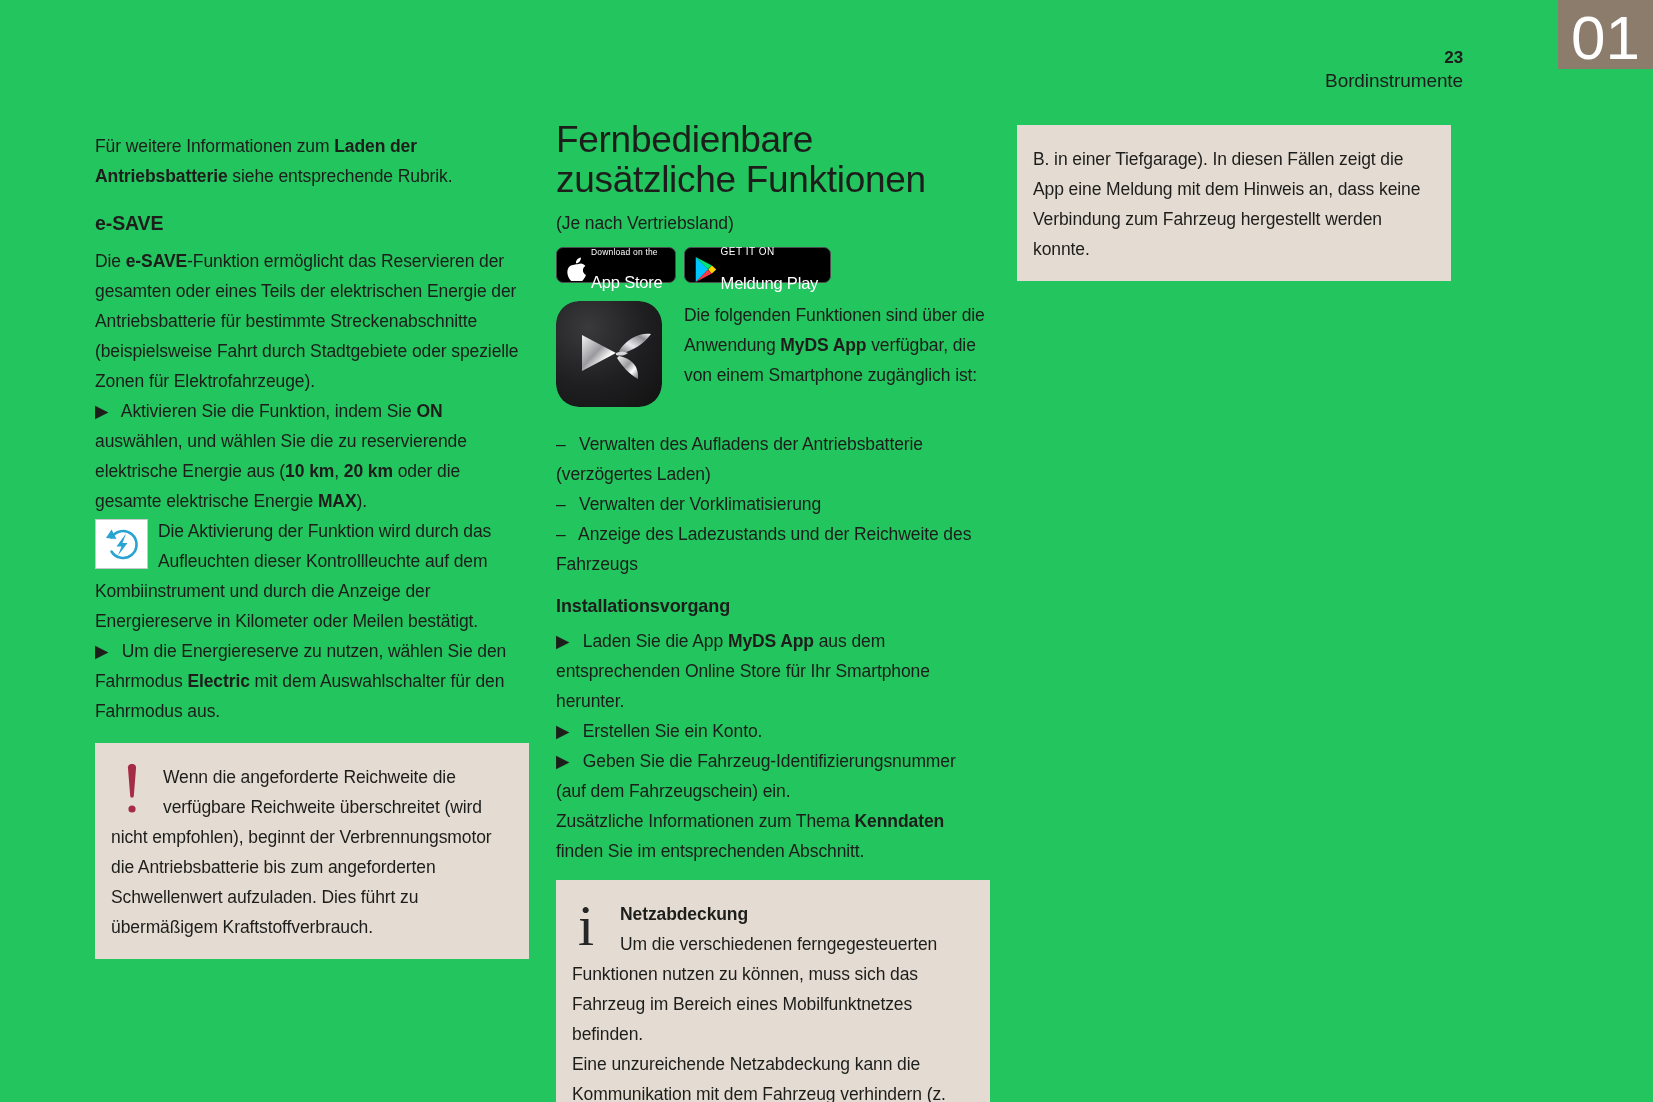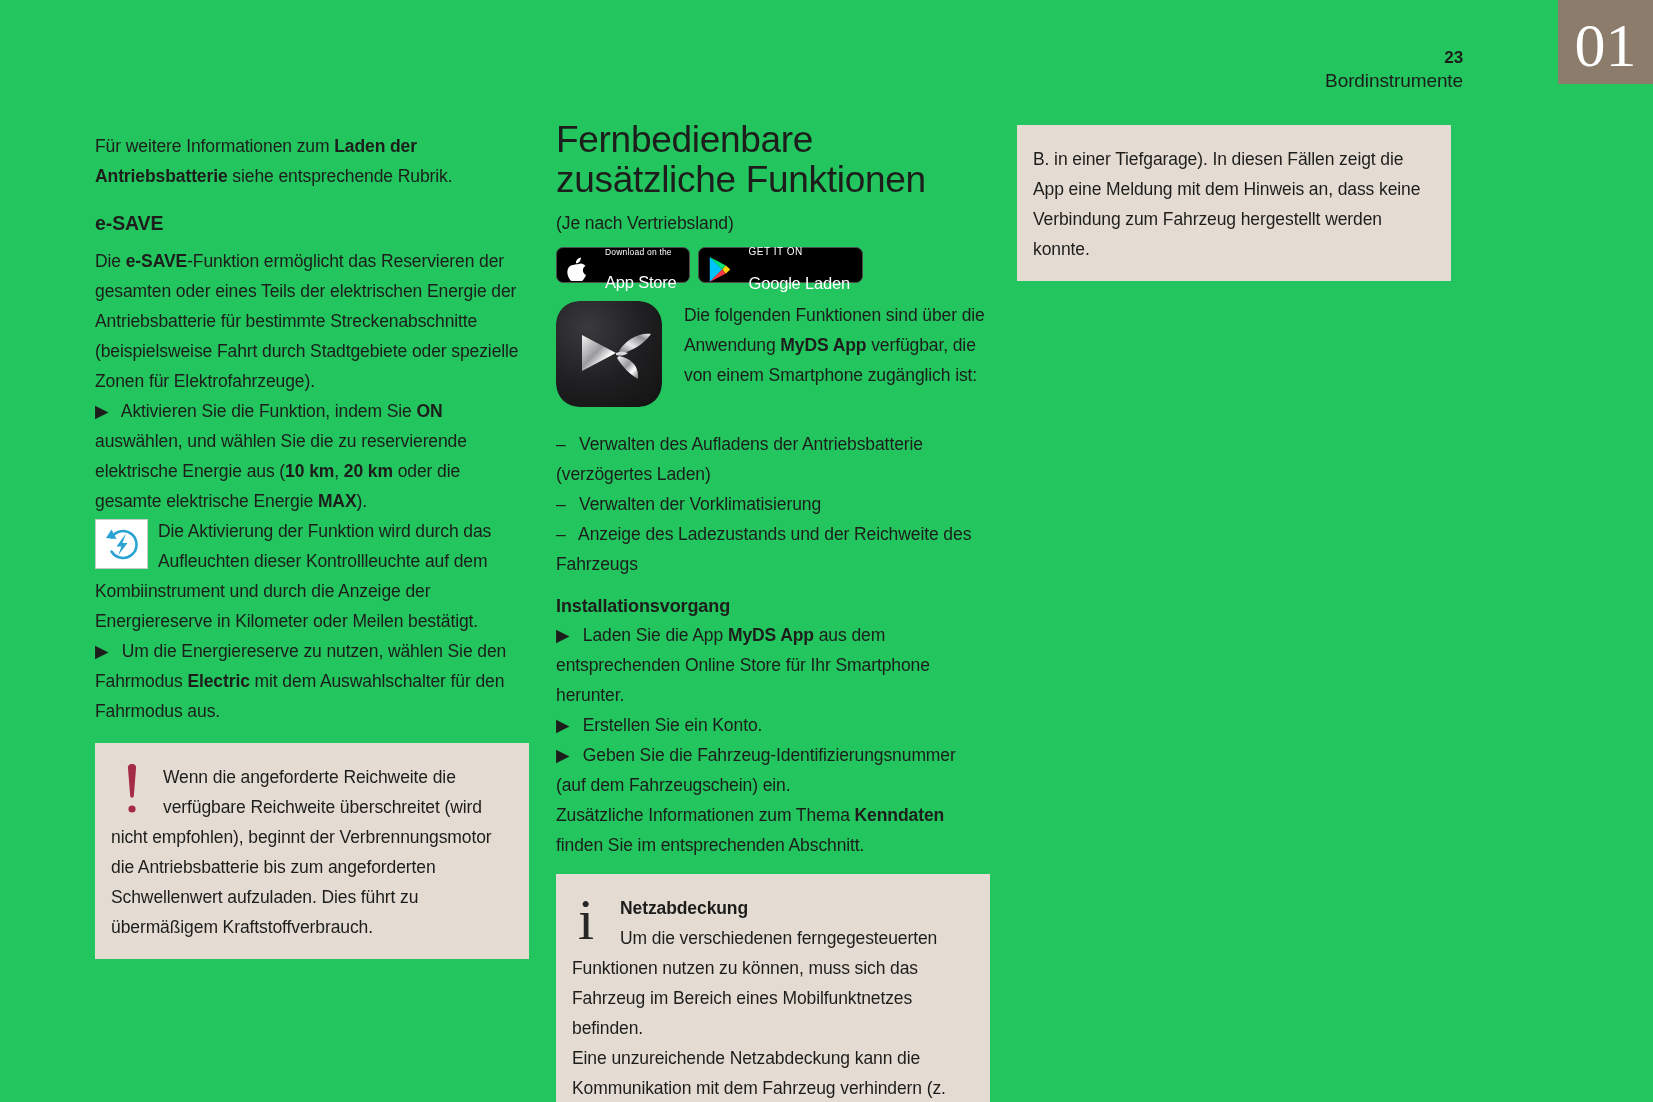--- a/index.html
+++ b/index.html
@@ -9,34 +9,34 @@
     font-family:"Liberation Sans", sans-serif; color:#1d1d1b; overflow:hidden;
     letter-spacing:-0.1px;
   }
   .body-text { font-size:17.5px; line-height:30px; }
   .b { font-weight:700; }
 
   
   .page-number { position:absolute; top:48px; right:190px; font-size:17px; font-weight:700; }
   .section-title { position:absolute; top:70px; right:190px; font-size:19px; }
   .chapter-tab {
-    position:absolute; top:0; left:1558px; width:95px; height:84px;
+    position:absolute; top:0; left:1558px; width:95px; height:69px;
     background:#8b7c6b; color:#ffffff; display:flex; align-items:center; justify-content:center;
-    font-family:Liberation Serif, serif; font-size:62px; font-weight:400; padding-top:6px;
+    font-family:Liberation Sans, sans-serif; font-size:62px; font-weight:400; padding-top:6px;
   }
 
   
   .col { position:absolute; width:434px; }
   .col-left  { left:95px;  top:131px; }
   .col-mid   { left:556px; top:120px; }
   .col-right { left:1017px; top:125px; }
 
   .para { margin:0; }
   .h2 { font-size:19.5px; font-weight:700; margin-top:21px; margin-bottom:11px; }
-  .h3 { font-size:18px; font-weight:700; margin-top:17px; margin-bottom:3px; }
+  .h3 { font-size:18px; font-weight:700; margin-top:17px; margin-bottom:9px; }
   .h1 { font-size:37px; line-height:40px; font-weight:400; letter-spacing:-0.3px; margin:0 0 0 0; }
   .subtitle { font-size:17.5px; margin-top:13px; }
 
   
   .note-box { background:#e4dcd2; padding:19px 16px 17px 16px; }
   .warning-box { margin-top:17px; }
   .info-box { margin-top:14px; }
   .right-box { }
 
   
@@ -51,21 +51,21 @@
   
   .indicator-box {
     float:left; width:53px; height:50px; border:1px solid #c9c9c9; background:#fff;
     display:flex; align-items:center; justify-content:center; margin:3px 10px 4px 0;
   }
 
   
   .badges { display:flex; gap:8px; margin-top:13px; }
   .badge {
     height:36px; background:#000; border-radius:7px; color:#fff;
-    display:flex; align-items:center; padding:8px 12px 0 10px; gap:18px; border:1px solid #4d4d4d;
+    display:flex; align-items:center; padding:8px 12px 0 10px; gap:4px; border:1px solid #4d4d4d;
   }
   .badge .txt { display:flex; flex-direction:column; justify-content:center; line-height:1; }
   .badge .small { font-size:8.5px; letter-spacing:0.2px; }
   .badge .small-caps { font-size:10px; letter-spacing:0.5px; }
   .badge .big { font-size:16.5px; margin-top:18px; letter-spacing:-0.2px; }
 
   
   .app-row { margin-top:17px; }
   .ds-icon { float:left; width:106px; height:106px; border-radius:23px; margin:1px 22px 6px 0; }
   .app-row .body-text { overflow:hidden; }
@@ -135,21 +135,21 @@
       </div>
       <div class="badge">
         <svg width="22" height="25" viewBox="0 0 30 34">
           <polygon points="1,0 1,34 18,17" fill="#00c4ff"></polygon>
           <polygon points="1,0 23,11.5 17.5,16.6" fill="#00e676"></polygon>
           <polygon points="1,34 23,22.5 17.5,17.4" fill="#ff3a44"></polygon>
           <polygon points="18,17 23,11.5 29,17 23,22.5" fill="#ffd400"></polygon>
         </svg>
         <span class="txt">
           <span class="small-caps">GET IT ON</span>
-          <span class="big">Google Laden</span>
+          <span class="big">Meldung Play</span>
         </span>
       </div>
     </div>
 
     <div class="app-row">
       <svg class="ds-icon" viewBox="0 0 106 106">
         <defs>
           <radialGradient id="dsbg" cx="30%" cy="25%" r="90%">
             <stop offset="0%" stop-color="#3a3a3c"></stop>
             <stop offset="60%" stop-color="#1f1f21"></stop>

